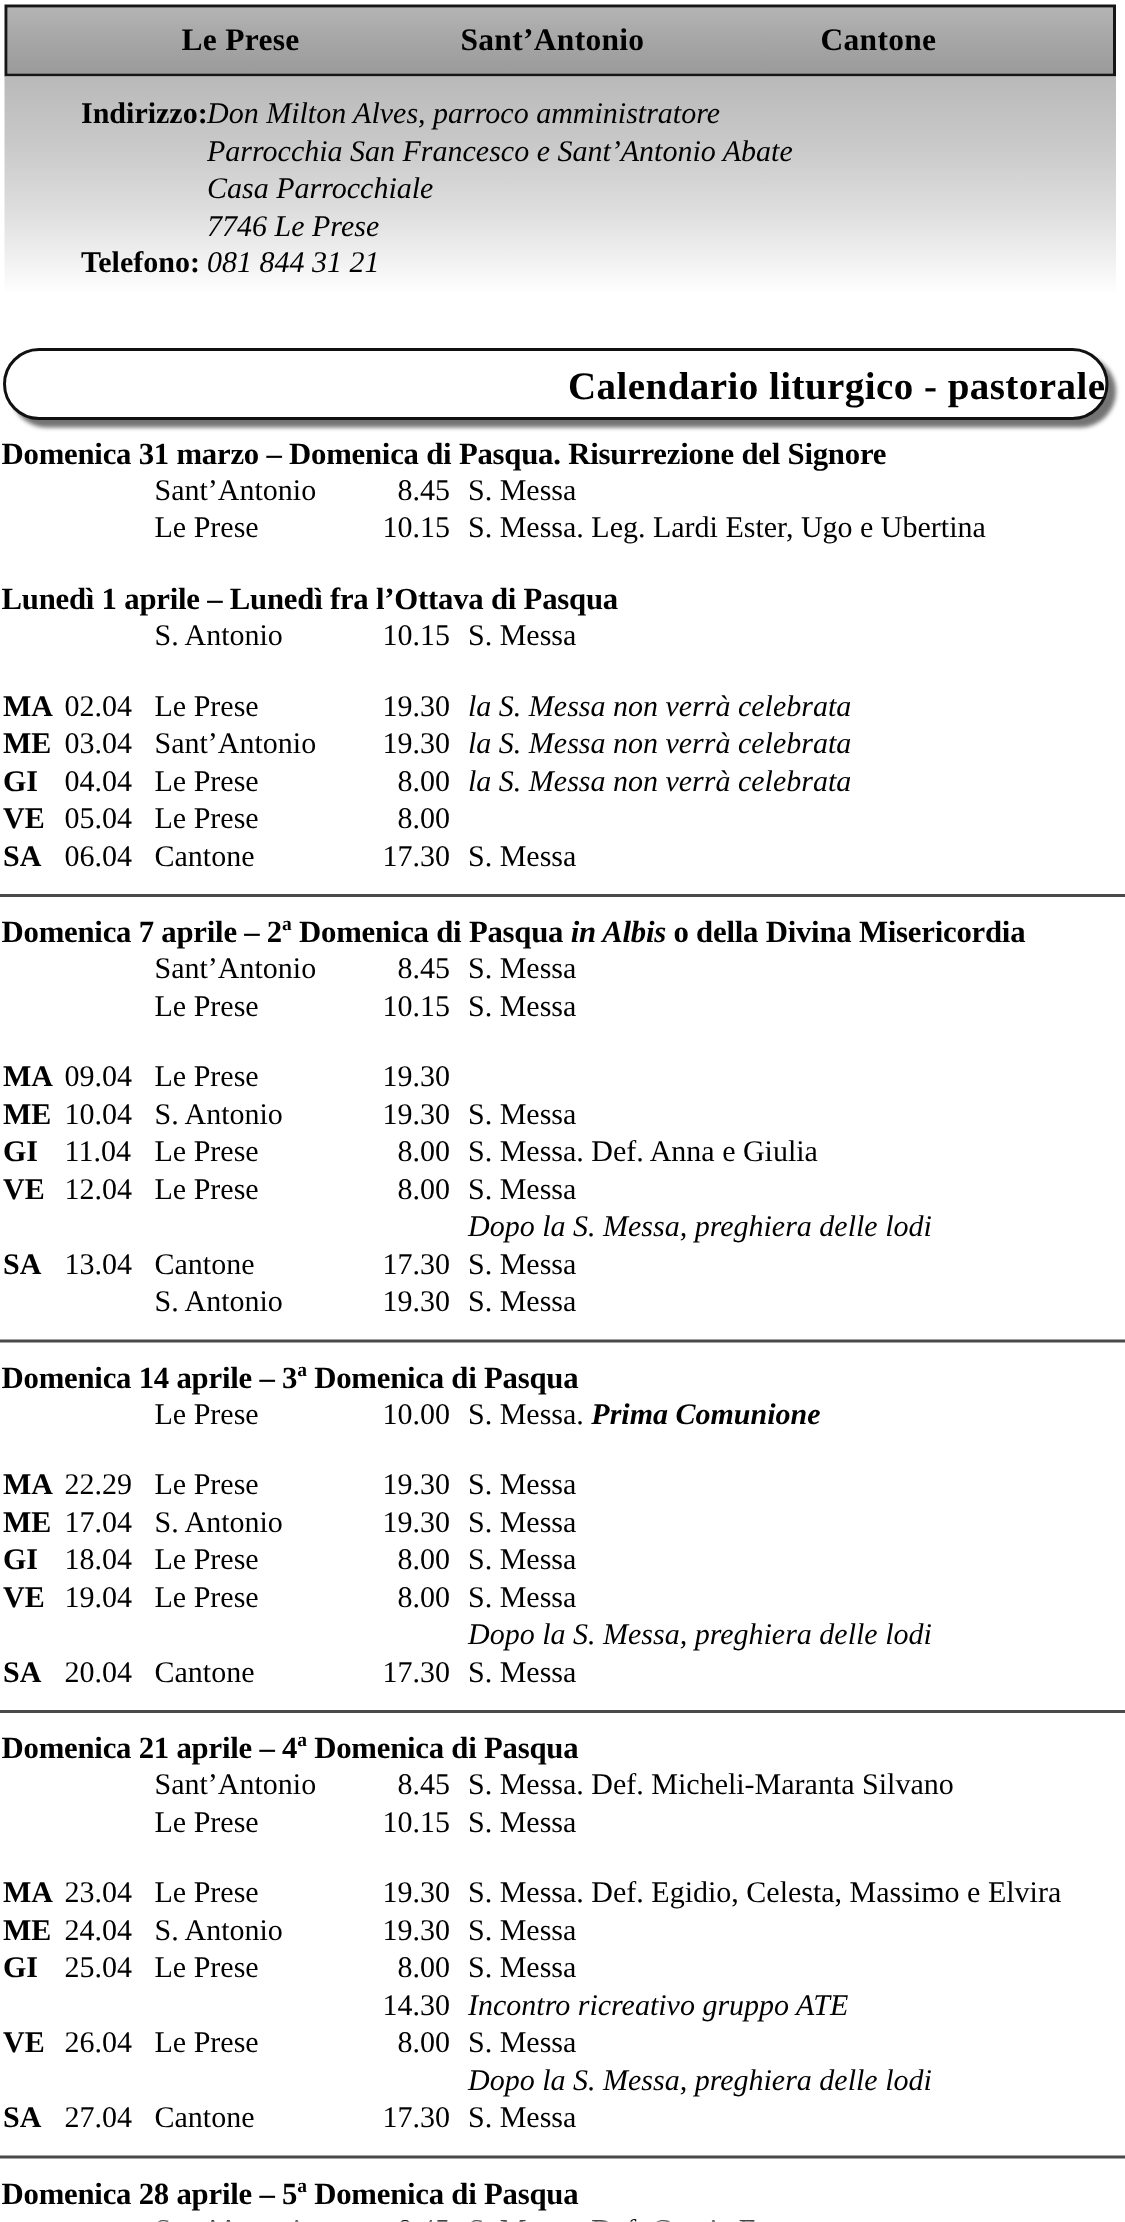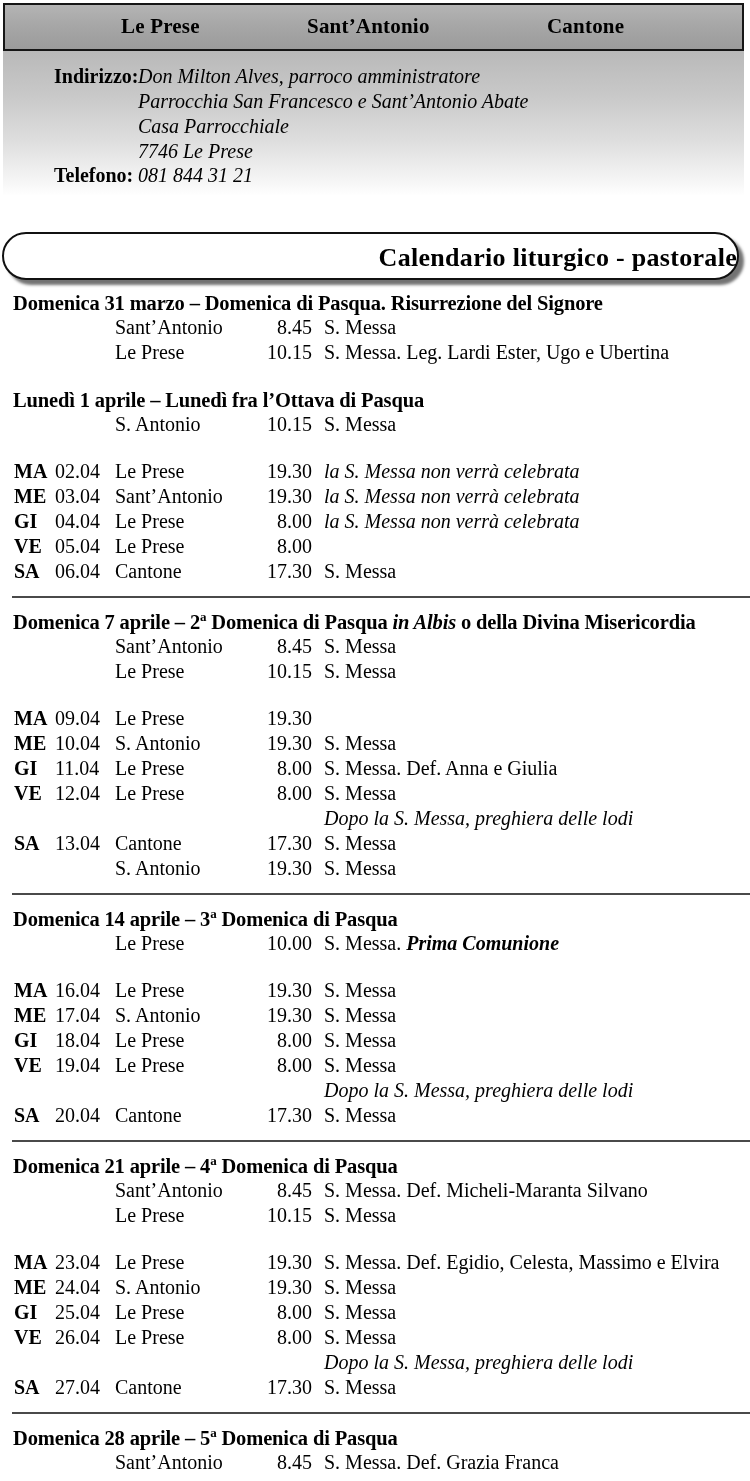--- a/index.html
+++ b/index.html
@@ -100,21 +100,21 @@
     letter-spacing: 0.3px;
   }
 
   
   #calendar-body {
     position: absolute;
     left: 0;
     top: 291px;
     width: 750px;
   }
-  .week-block { position: relative; padding-left: 12px; }
+  .week-block { position: relative; }
   .hr-sep {
     border-top: 2px solid #4a4a4a;
     width: 750px;
     margin: 0;
     height: 0;
   }
   .week-heading {
     font-weight: bold;
     font-size: 20.5px;
     white-space: nowrap;
@@ -325,21 +325,21 @@
       <div class="sep-pad-bot"></div>
       <div class="week-heading">Domenica 14 aprile – 3<sup>a</sup> Domenica di Pasqua</div>
       <div class="ev-row">
         <span class="c-place">Le Prese</span>
         <span class="c-time">10.00</span>
         <span class="c-desc">S. Messa. <span class="bi">Prima Comunione</span></span>
       </div>
       <div class="gap"></div>
       <div class="ev-row">
         <span class="c-day">MA</span>
-        <span class="c-date">16.04</span>
+        <span class="c-date">22.29</span>
         <span class="c-place">Le Prese</span>
         <span class="c-time">19.30</span>
         <span class="c-desc">S. Messa</span>
       </div>
       <div class="ev-row">
         <span class="c-day">ME</span>
         <span class="c-date">17.04</span>
         <span class="c-place">S. Antonio</span>
         <span class="c-time">19.30</span>
         <span class="c-desc">S. Messa</span>
@@ -404,20 +404,27 @@
         <span class="c-desc">S. Messa</span>
       </div>
       <div class="ev-row">
         <span class="c-day">GI</span>
         <span class="c-date">25.04</span>
         <span class="c-place">Le Prese</span>
         <span class="c-time">8.00</span>
         <span class="c-desc">S. Messa</span>
       </div>
       <div class="ev-row">
+        <span class="c-day"></span>
+        <span class="c-date"></span>
+        <span class="c-place"></span>
+        <span class="c-time">14.30</span>
+        <span class="c-desc it">Incontro ricreativo gruppo ATE</span>
+      </div>
+      <div class="ev-row">
         <span class="c-day">VE</span>
         <span class="c-date">26.04</span>
         <span class="c-place">Le Prese</span>
         <span class="c-time">8.00</span>
         <span class="c-desc">S. Messa</span>
       </div>
       <div class="ev-row">
         <span class="c-day"></span>
         <span class="c-date"></span>
         <span class="c-place"></span>

